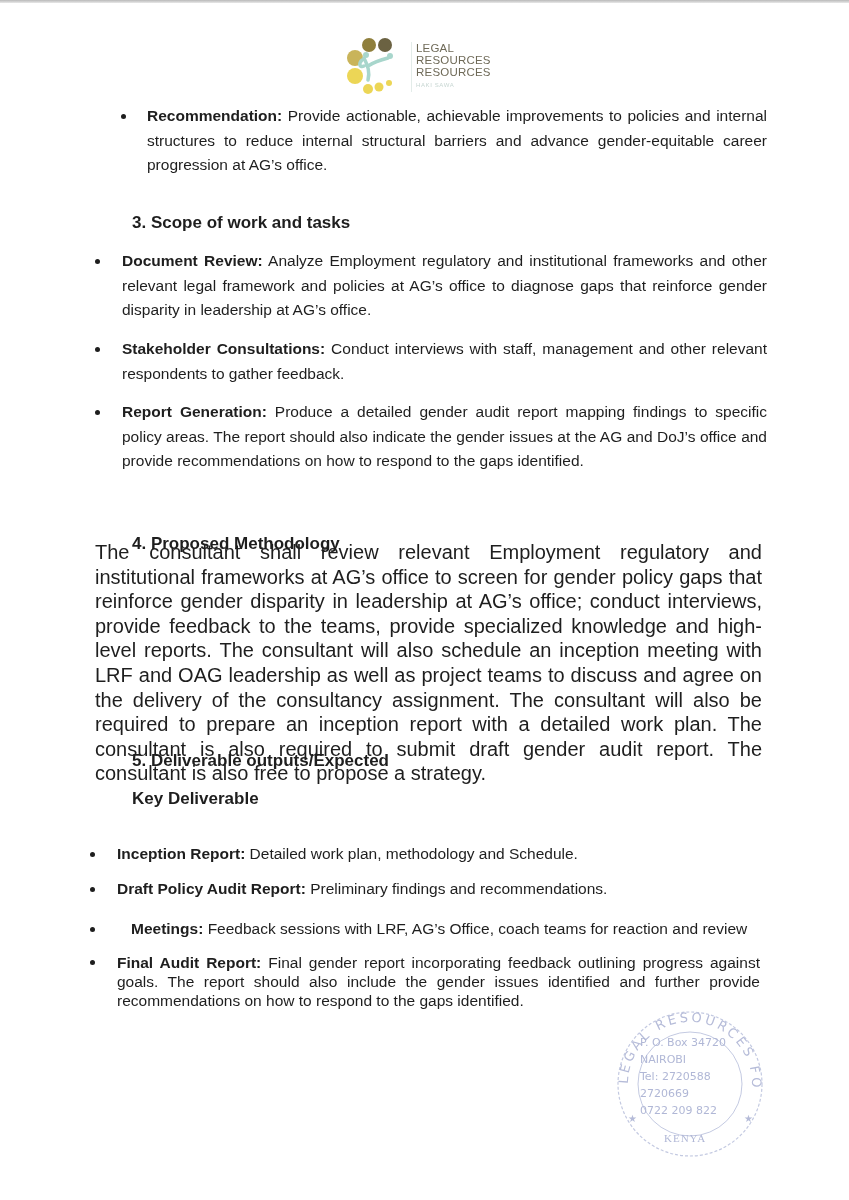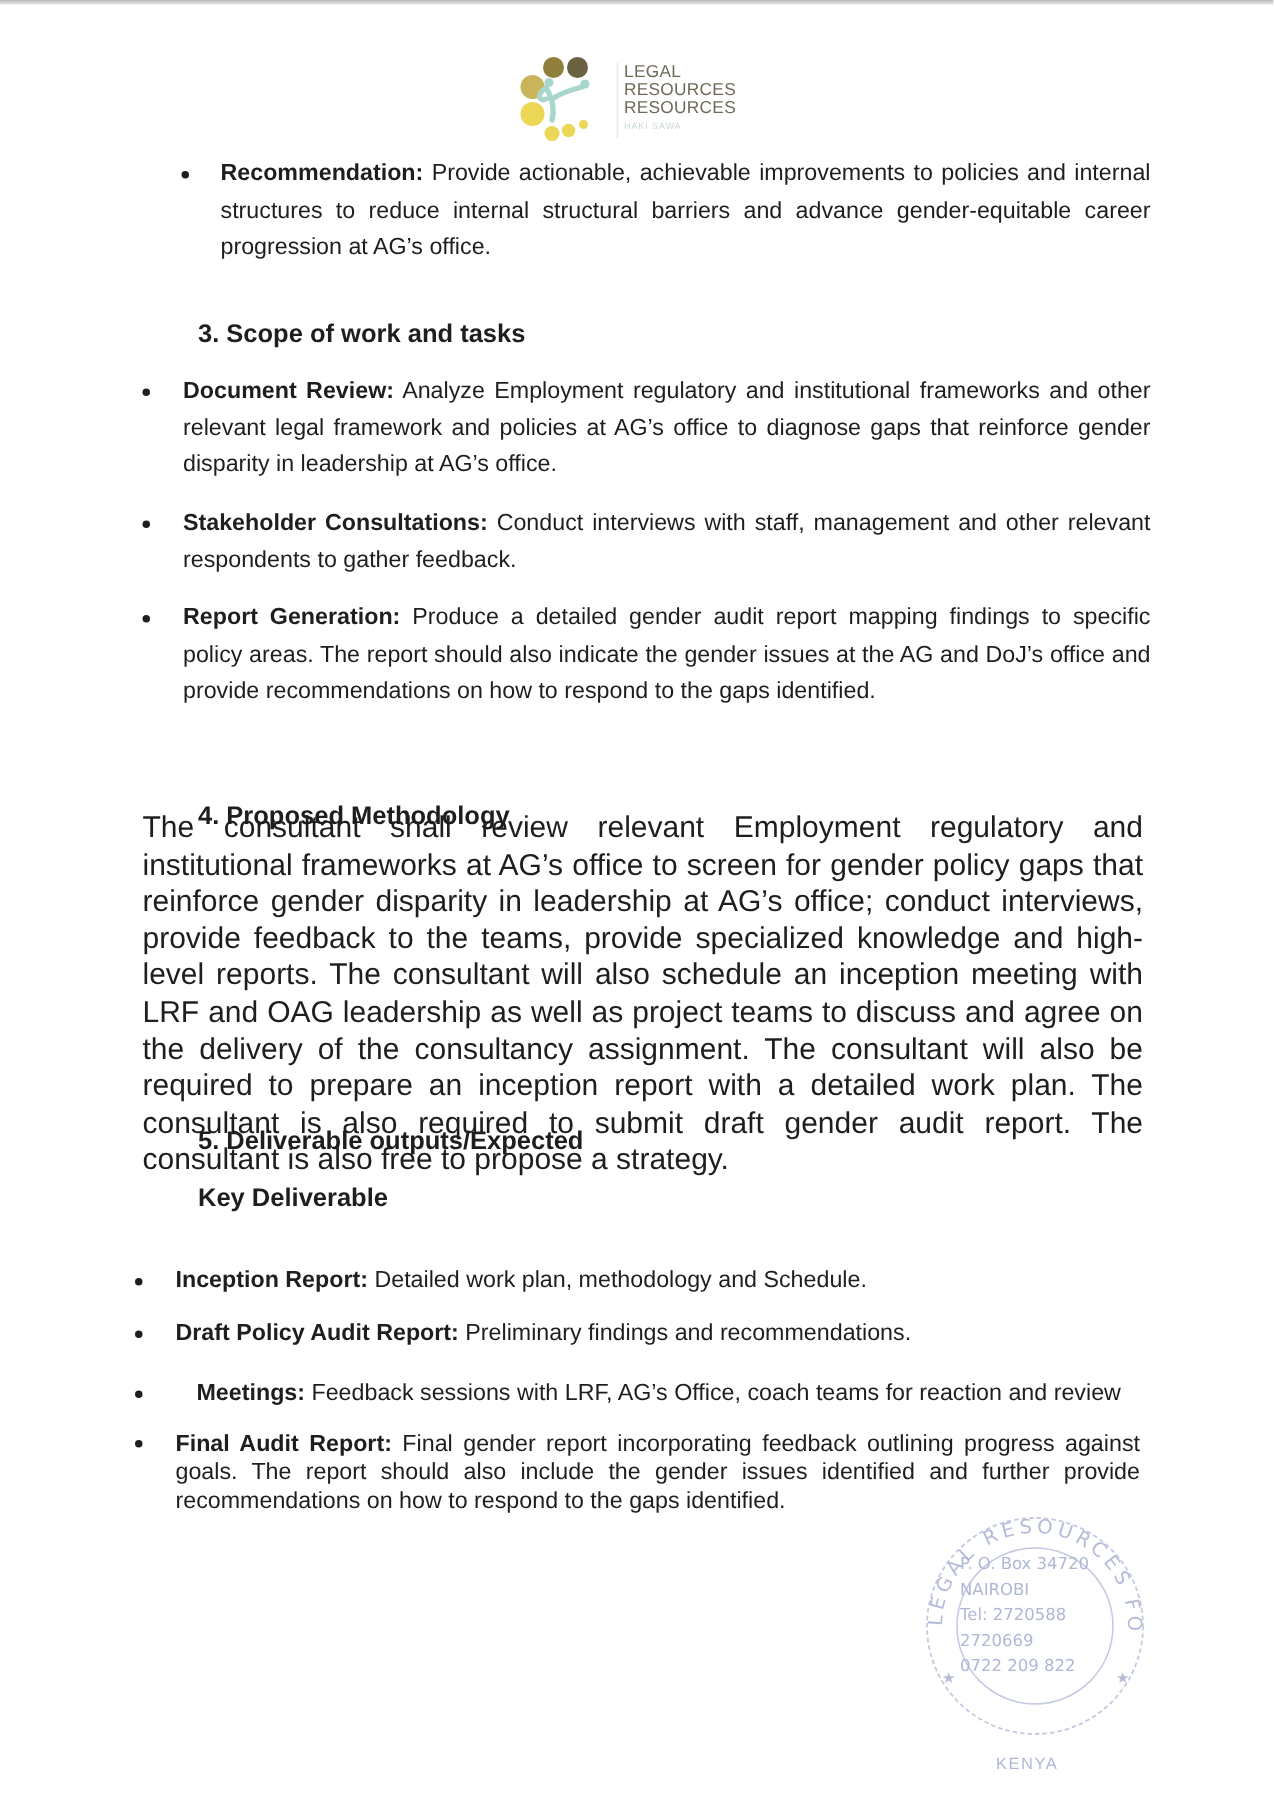--- a/index.html
+++ b/index.html
@@ -42,21 +42,21 @@
     .stamp {
       position: absolute; left: 606px; top: 1000px; width: 168px; height: 158px;
       color: #9aa3c8; opacity: 0.85;
     }
     .stamp svg { position: absolute; left: 0; top: 0; }
     .stamp-lines {
       position: absolute; left: 34px; top: 34px; width: 100px; text-align: left;
       font-family: "DejaVu Sans", sans-serif; font-size: 11px; line-height: 17px; color: #a3abcf;
     }
     .stamp-kenya {
-      position: absolute; left: 58px; top: 132px; font-family: Liberation Sans, sans-serif; font-size: 11px; color: #a3abcf; letter-spacing: 1px; margin-top: 38px;
+      position: absolute; left: 58px; top: 132px; font-family: Liberation Serif, serif; font-size: 11px; color: #a3abcf; letter-spacing: 1px;
     }
   </style>
 </head>
 <body>
 
 <div class="top-edge"></div>
 
 <div class="logo">
   <svg class="logo-mark" width="62" height="60" viewBox="0 0 62 60">
     <circle cx="25" cy="9" r="7" fill="#8f7f3c"></circle>

